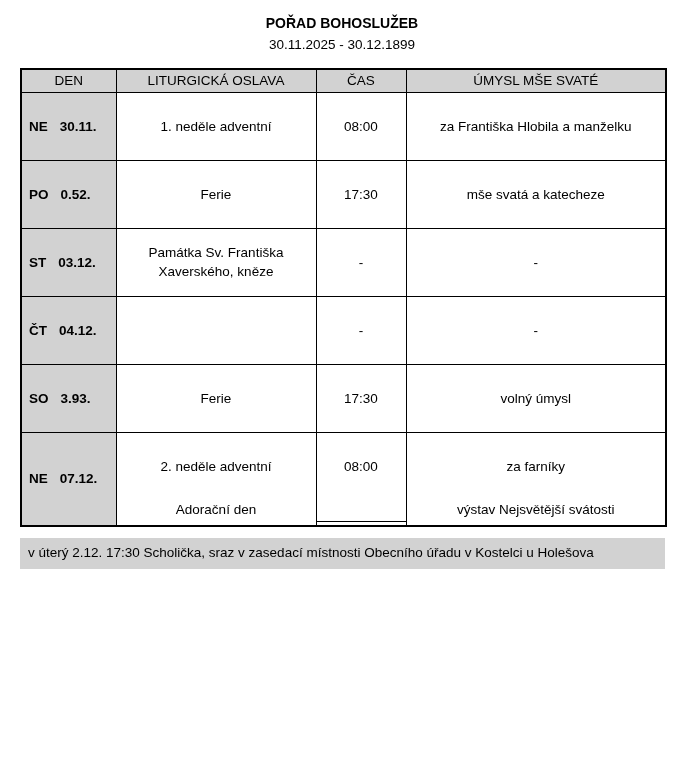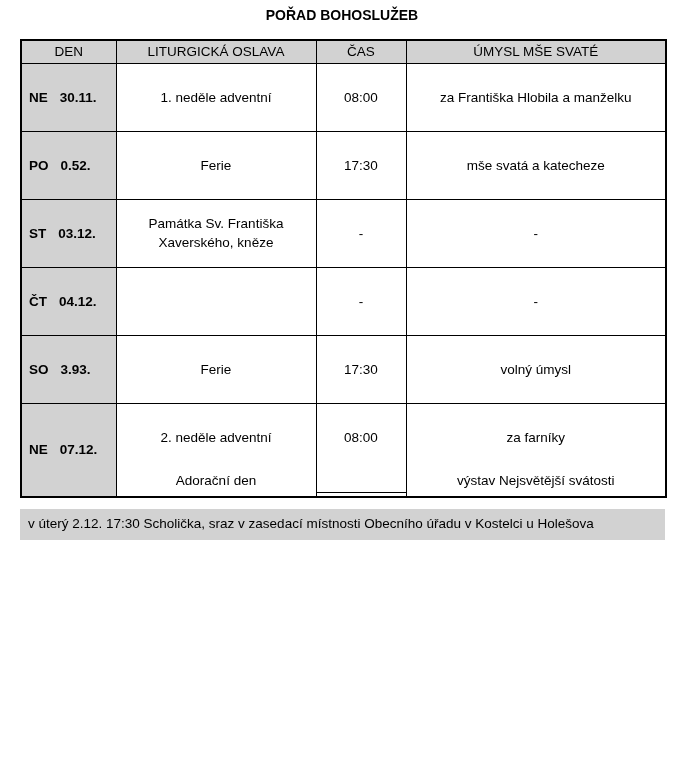--- a/index.html
+++ b/index.html
@@ -5,21 +5,21 @@
   * { box-sizing: border-box; margin: 0; padding: 0; }
   html, body {
     width: 684px;
     background: #ffffff;
     color: #000000;
     font-family: "Liberation Sans", sans-serif;
   }
   .page {
     width: 684px;
     height: 624px;
-    padding: 5px 20px 0 20px;
+    padding: 13px 20px 0 20px;
   }
   .titles {
     text-align: center;
     margin-bottom: 13px;
   }
   .title-line {
     font-size: 14px;
     font-weight: bold;
     line-height: 21px;
   }
@@ -92,20 +92,21 @@
     padding: 4px 8px 6px 8px;
   }
 </style>
 </head>
 <body>
 
 <div class="page">
 
   <div class="titles">
     <div class="title-line">POŘAD BOHOSLUŽEB</div>
+    <div class="date-line">30.11.2025 - 30.12.1899</div>
   </div>
 
   <table class="schedule">
     <colgroup>
       <col style="width:95px">
       <col style="width:200px">
       <col style="width:90px">
       <col style="width:260px">
     </colgroup>
     <thead>

